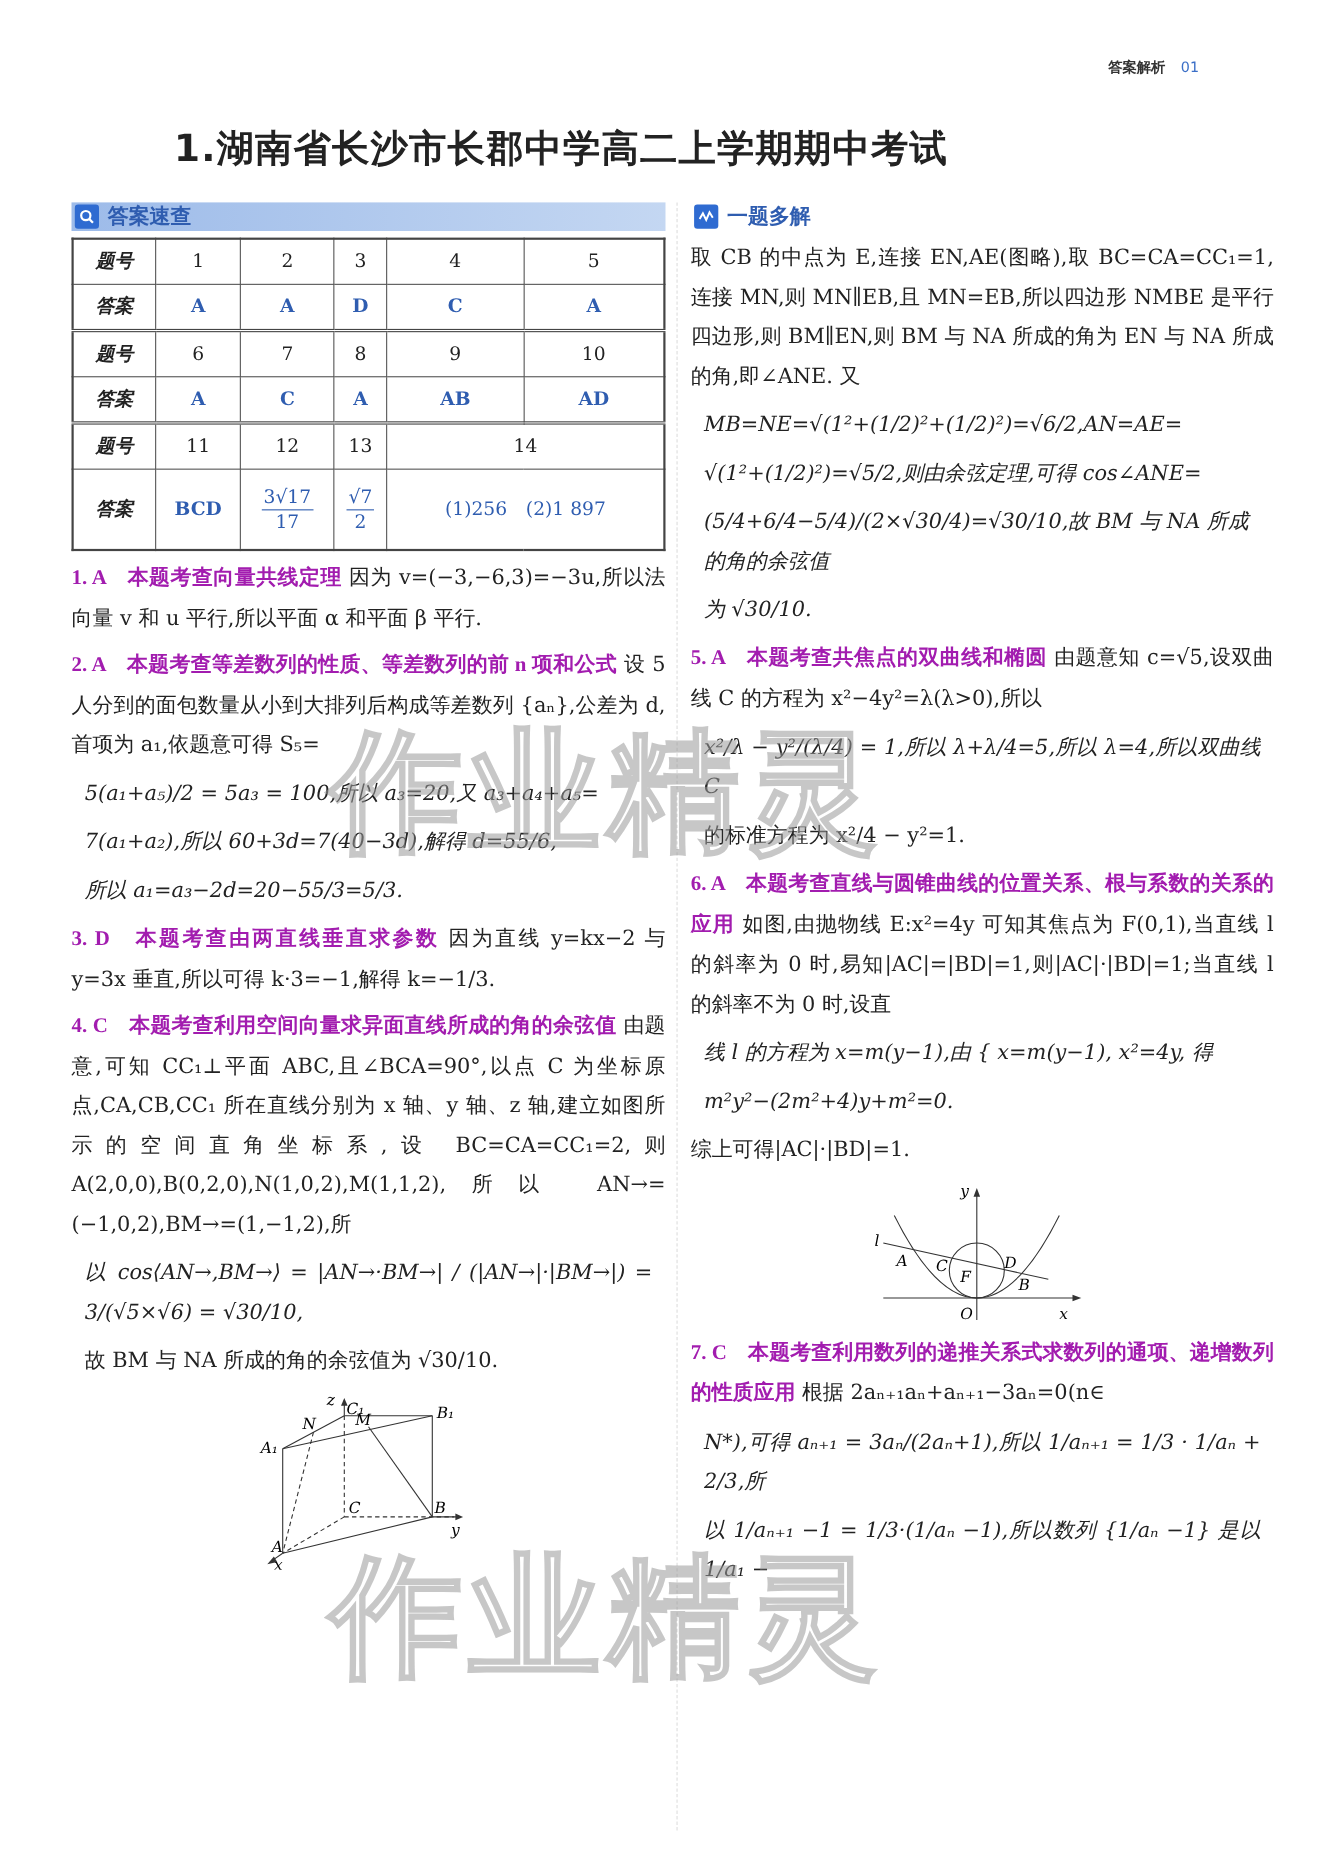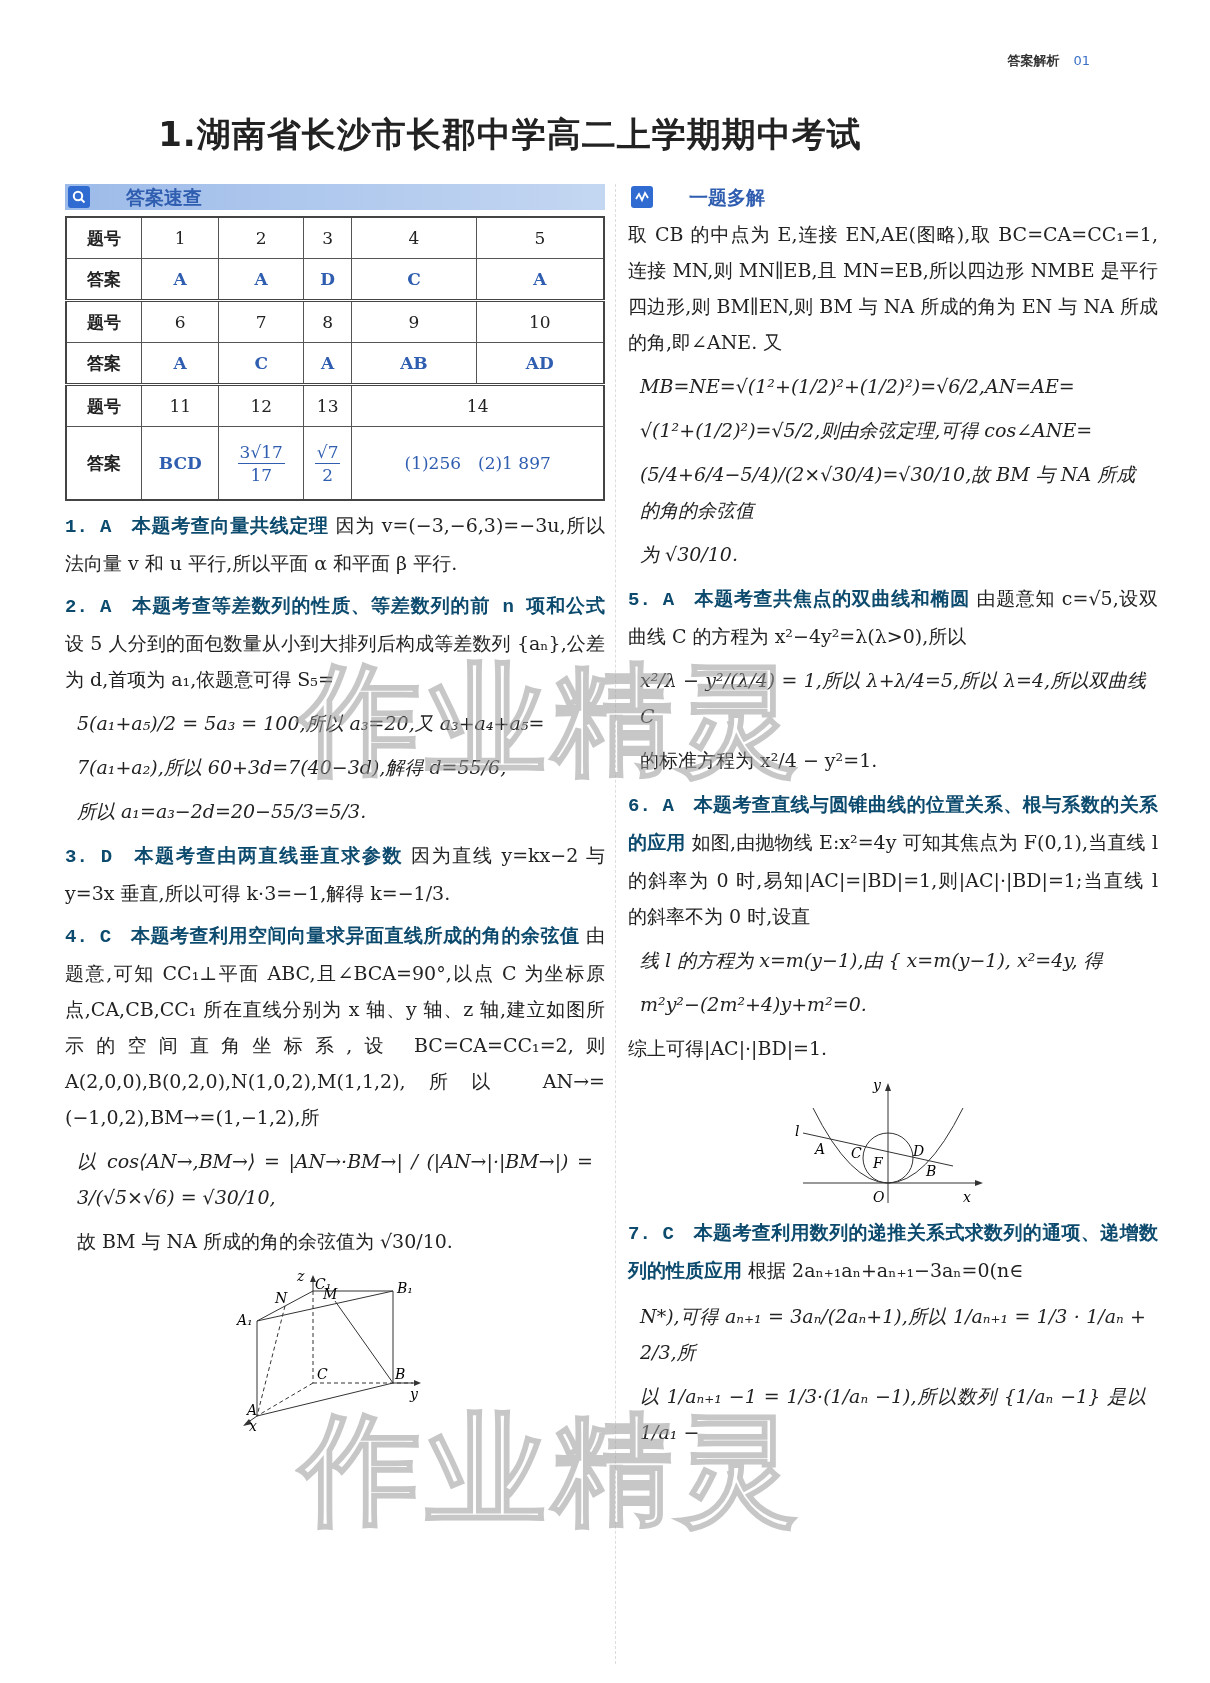--- a/index.html
+++ b/index.html
@@ -7,35 +7,35 @@
     width:1210px; height:1683px; background:#ffffff; position:relative; overflow:hidden;
     font-family:"DejaVu Serif", "Liberation Serif", serif; color:#222;
   }
   .header-right { position:absolute; top:52px; right:120px; font-size:13px; font-family:"DejaVu Sans", sans-serif; font-weight:bold; color:#333; }
   .header-right .pg { color:#3b6fc7; font-weight:normal; margin-left:14px; font-size:13px; }
   .title { position:absolute; top:112px; left:0; width:1020px; text-align:center; font-family:"DejaVu Sans", sans-serif; font-size:34px; font-weight:bold; color:#222; letter-spacing:1px; }
   .col { position:absolute; top:184px; font-size:19px; line-height:36px; }
   .col-left { left:65px; width:540px; }
   .col-right { left:628px; width:530px; }
   .divider { position:absolute; left:615px; top:184px; width:0; height:1480px; border-left:1px dashed #ddd; }
-  .sec-head { display:flex; align-items:center; height:26px; font-family:"DejaVu Sans", sans-serif; font-weight:bold; color:#2f5db0; font-size:19px;gap:28px; }
+  .sec-head { display:flex; align-items:center; height:26px; font-family:"DejaVu Sans", sans-serif; font-weight:bold; color:#2f5db0; font-size:19px; }
   .sec-head.bar { background:linear-gradient(90deg,#9dbbe9,#c4d7f2); }
   .sec-icon { display:inline-flex; width:22px; height:22px; background:#2f6bd1; border-radius:3px; color:#fff; align-items:center; justify-content:center; font-size:14px; margin:0 8px 0 3px; }
   table.ans { border-collapse:collapse; margin-top:6px; width:540px; border:2px solid #444; font-size:17px; }
   table.ans td { border:1px solid #555; text-align:center; height:38px; }
-  table.ans td.lab { font-family:"DejaVu Sans", sans-serif; font-weight:bold; width:72px; }
+  table.ans td.lab { font-family:"DejaVu Sans", sans-serif; font-weight:bold; width:72px;font-style:italic; }
   table.ans td.blue { color:#2f5db0; font-weight:bold; }
   table.ans td.bluefr { color:#2f5db0; }
   table.ans tr.sep td { border-top:3px double #444; }
   table.ans tr.tall td { height:70px; }
   .frac { display:inline-block; vertical-align:middle; text-align:center; line-height:22px; }
   .frac .num { display:block; border-bottom:1px solid currentColor; padding:0 2px; }
   .frac .den { display:block; }
   .item { margin-top:6px; text-align:justify; }
-  .qhead { color:#0c4a6e; font-family:Liberation Mono, monospace; font-weight:bold; }
+  .qhead { color:#a21caf; font-family:Liberation Serif, serif; font-weight:bold; }
   .qbody { }
   .math { font-style:italic; }
   .eq { margin:8px 12px; }
   .fig { margin:12px auto 0; display:block; }
   .watermark { position:absolute; font-family:"DejaVu Sans", sans-serif; font-size:120px; font-weight:bold; color:transparent; -webkit-text-stroke:2px #9a9a9a; opacity:0.55; letter-spacing:6px; pointer-events:none; }
 </style>
 </head>
 <body>
 
 <div class="header-right">

